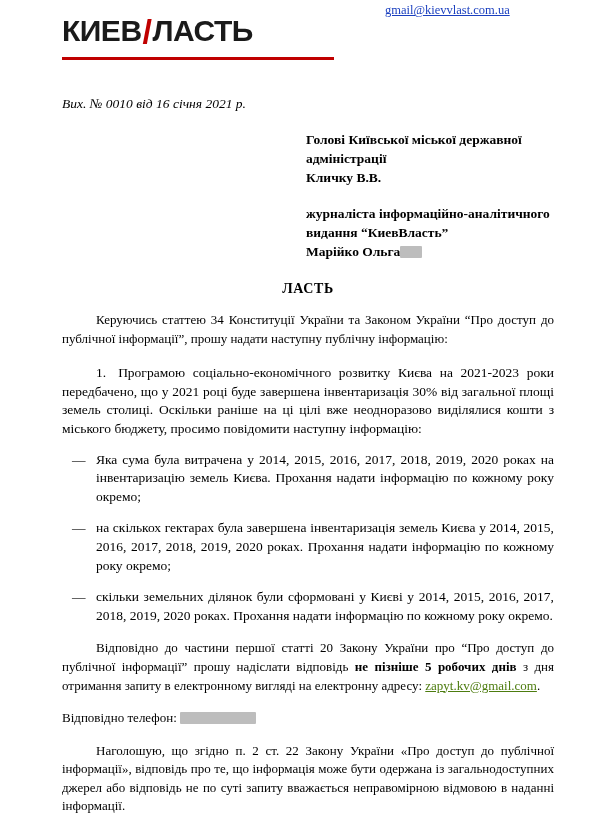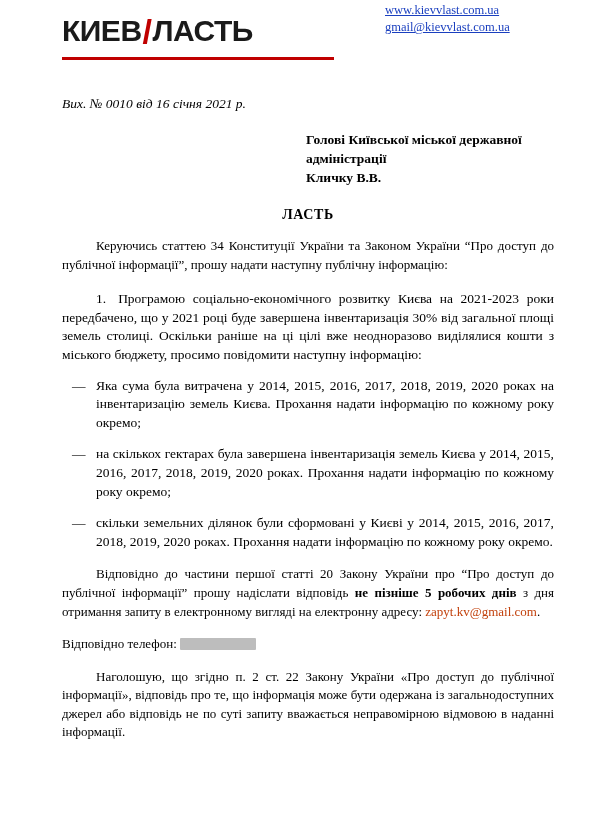--- a/index.html
+++ b/index.html
@@ -136,21 +136,22 @@
     line-height: 18.6px;
     margin-bottom: 13px;
   }
   .dashlist li .dash {
     position: absolute;
     left: 10px;
     top: 0;
   }
 
   .link-inline {
-    color: #c2410c;
+    color: #4d7c0f;
+    text-decoration: underline;
   }
   .bold { font-weight: bold; }
 
   .redacted {
     display: inline-block;
     background: #bdbdbd;
     color: #bdbdbd;
     border-radius: 1px;
     height: 12px;
     vertical-align: -2px;
@@ -160,34 +161,37 @@
 </style>
 </head>
 <body>
 
 <div class="page">
 
   <div class="header">
     <div class="logo"><span>КИЕВ</span><span class="slash">/</span><span>ЛАСТЬ</span></div>
     <div class="header-rule"></div>
     <div class="header-contacts">
-      <div class="link">www.kievvlast.com.ua</div>
       <div class="link">gmail@kievvlast.com.ua</div>
     </div>
   </div>
 
   <div class="content">
 
     <div class="outgoing">Вих. № 0010 від 16 січня 2021 р.</div>
 
     <div class="addressee">
       <div class="blk">
         <div>Голові Київської міської державної адміністрації</div>
         <div>Кличку В.В.</div>
       </div>
+      <div class="blk">
+        <div>журналіста інформаційно-аналітичного видання “КиевВласть”</div>
+        <div><span>Марійко Ольга</span><span class="redacted small"></span></div>
+      </div>
     </div>
 
     <div class="title">ЛАСТЬ</div>
 
     <p class="par">Керуючись статтею 34 Конституції України та Законом України “Про доступ до публічної інформації”, прошу надати наступну публічну інформацію:</p>
 
     <p class="numbered"><span class="num">1.</span><span>Програмою соціально-економічного розвитку Києва на 2021-2023 роки передбачено, що у 2021 році буде завершена інвентаризація 30% від загальної площі земель столиці. Оскільки раніше на ці цілі вже неодноразово виділялися кошти з міського бюджету, просимо повідомити наступну інформацію:</span></p>
 
     <ul class="dashlist">
       <li><span class="dash">—</span><span>Яка сума була витрачена у 2014, 2015, 2016, 2017, 2018, 2019, 2020 роках на інвентаризацію земель Києва. Прохання надати інформацію по кожному року окремо;</span></li>

